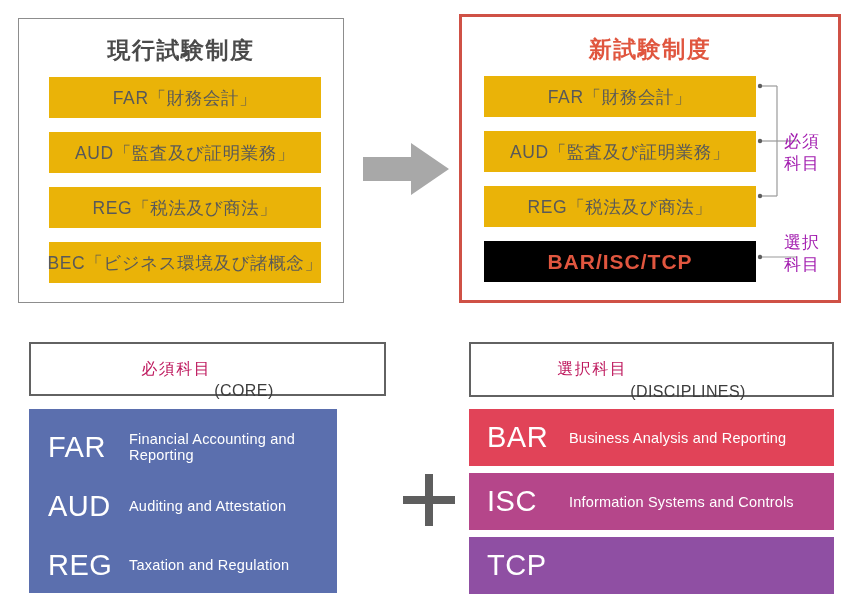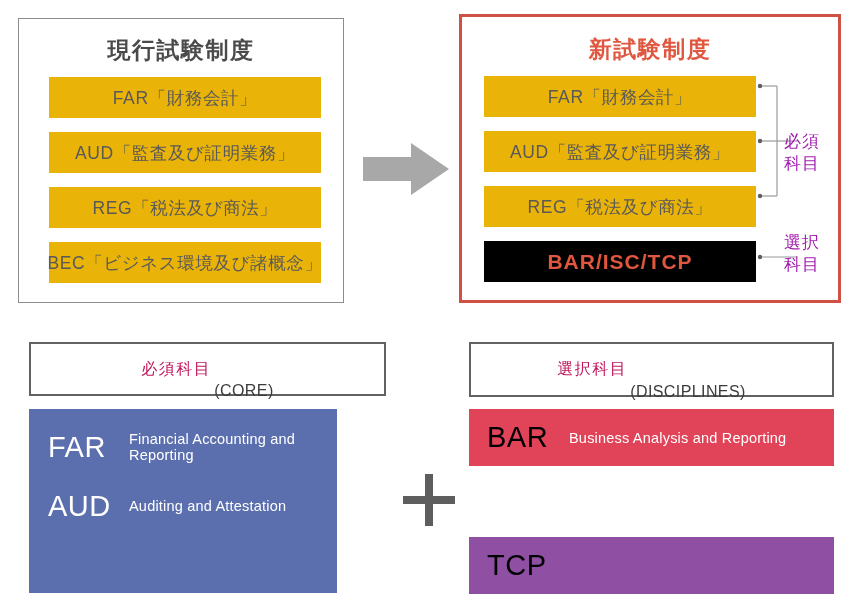--- a/index.html
+++ b/index.html
@@ -192,21 +192,21 @@
     align-items: center;
   }
   .disc-bar.d0 { top: 409px; background: #e14358; }
   .disc-bar.d1 { top: 473px; background: #b5468a; }
   .disc-bar.d2 { top: 537px; background: #8f4fa3; }
   .disc-code {
     width: 100px;
     flex: 0 0 100px;
     padding-left: 18px;
     box-sizing: border-box;
-    color: #000000;
+    color: #ffffff;
     font-size: 29px;
     font-weight: 400;
     letter-spacing: 0.5px;
   }
   .disc-desc {
     color: #ffffff;
     font-size: 14.5px;
     font-weight: 400;
     letter-spacing: 0.2px;
   }
@@ -275,35 +275,43 @@
 
   <div class="core-block">
     <div class="core-item i0">
       <span class="core-code">FAR</span>
       <span class="core-desc">Financial Accounting and Reporting</span>
     </div>
     <div class="core-item i1">
       <span class="core-code">AUD</span>
       <span class="core-desc">Auditing and Attestation</span>
     </div>
+    <div class="core-item i2">
+      <span class="core-code">REG</span>
+      <span class="core-desc">Taxation and Regulation</span>
+    </div>
   </div>
 
   <div class="plus-wrap">
     <svg width="52" height="52" viewBox="0 0 52 52">
       <rect x="0" y="22" width="52" height="8" fill="#5e5e5e"></rect>
       <rect x="22" y="0" width="8" height="52" fill="#5e5e5e"></rect>
     </svg>
   </div>
 
   <div class="hdr-box hdr-disc">
     <span class="hdr-jp">選択科目</span>
     <span class="hdr-en">(DISCIPLINES)</span>
   </div>
 
   <div class="disc-bar d0">
     <span class="disc-code">BAR</span>
     <span class="disc-desc">Business Analysis and Reporting</span>
   </div>
+  <div class="disc-bar d1">
+    <span class="disc-code">ISC</span>
+    <span class="disc-desc">Information Systems and Controls</span>
+  </div>
   <div class="disc-bar d2">
     <span class="disc-code">TCP</span>
   </div>
 
 </div>
 
 </body></html>

